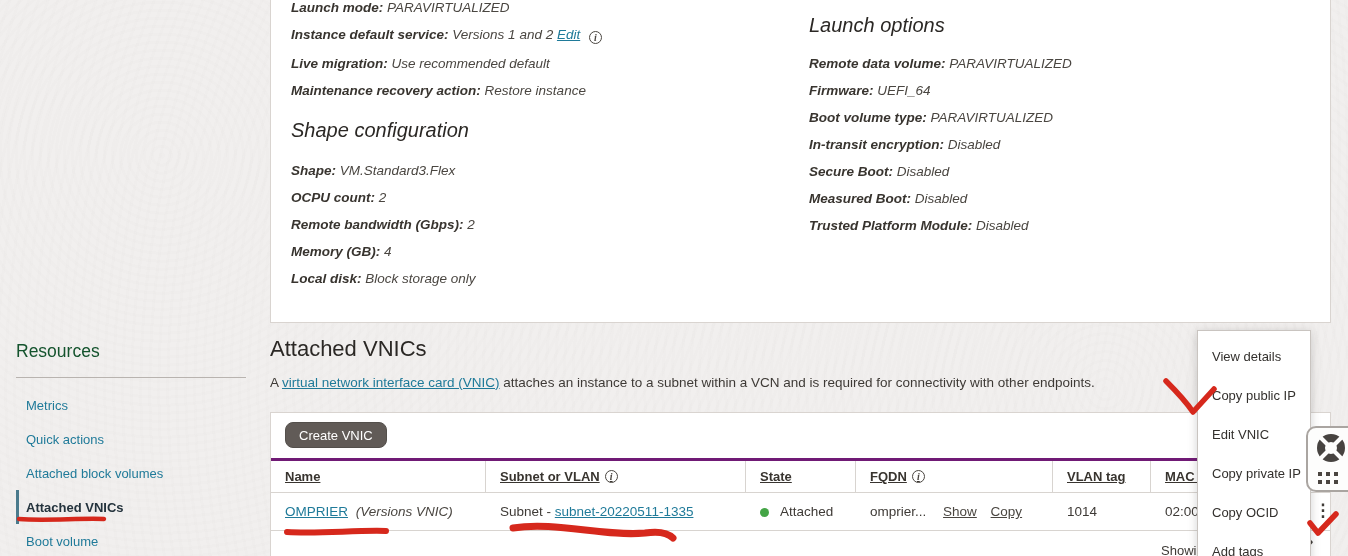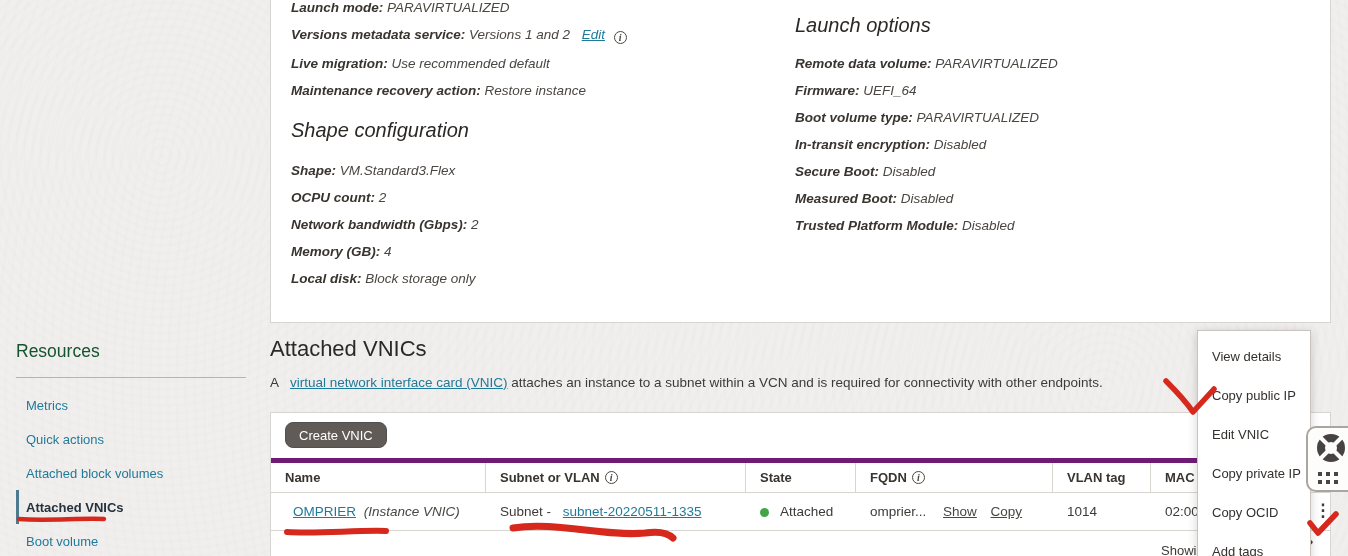--- a/index.html
+++ b/index.html
@@ -12,27 +12,27 @@
       repeating-radial-gradient(circle at 12% 28%, rgba(90,80,70,0.012) 0 3px, rgba(255,255,255,0.015) 3px 8px),
       repeating-radial-gradient(circle at 82% 70%, rgba(90,80,70,0.012) 0 3px, rgba(255,255,255,0.015) 3px 9px);
     color:#3a3632;
   }
   .card {
     position:absolute; background:#fff; border:1px solid #d9d4d0;
   }
   #top-card { left:270px; top:-26px; width:1061px; height:349px; }
   .col { position:absolute;font-style:italic; }
   #col-left  { left:20px; top:26px; width:480px; }
-  #col-right { left:524px; top:38px; width:500px; }
+  #col-right { left:538px; top:38px; width:500px; }
   .kv { font-size:13.5px; line-height:14px; margin:0 0 13px 0; white-space:nowrap; }
   .kv-label { font-weight:bold; color:#38342f; }
   .kv-value { color:#4a4641; }
   .section-title { font-size:20px; font-weight:400; color:#2b2825; line-height:24px; margin:20px 0 22px 0; }
   #col-right .section-title { margin-top:0; margin-bottom:20px; }
-  a.link { color:#1f7a99; text-decoration:underline; cursor:pointer;margin-left:8px; }
+  a.link { color:#1f7a99; text-decoration:underline; cursor:pointer; }
   a.plainlink { color:#4a4641; text-decoration:underline; cursor:pointer; }
   .info-icon {
     display:inline-block; width:13px; height:13px; border:1px solid #4a4641; border-radius:50%;
     font-family:"Liberation Serif", serif; font-style:italic; font-size:10px; font-weight:bold;
     color:#4a4641; text-align:center; line-height:12px; vertical-align:-2px; margin-left:5px;
   }
   .info-icon::before { content:"i"; }
 
   
   #sidebar { position:absolute; left:16px; top:341px; width:232px; }
@@ -47,21 +47,21 @@
   #vnics-head h2 { font-size:22px; font-weight:400; color:#2b2825; margin:0 0 13px 0; }
   #vnics-desc { font-size:13.5px; color:#3e3a36; }
 
   
   #table-panel { left:270px; top:412px; width:1061px; height:170px; }
   #panel-toolbar { padding:9px 14px; height:45px; }
   #btn-create {
     background:#615b57; color:#fff; font-family:"Liberation Sans",sans-serif; font-size:13px;
     border:1px solid #54504c; border-radius:8px; padding:5px 13px; height:26px; cursor:pointer;
   }
-  .thead { display:flex; border-top:5px solid #701a75; border-bottom:1px solid #d8d4d0; height:35px; align-items:center; font-size:13px; font-weight:bold; color:#38342f; }
+  .thead { display:flex; border-top:3px solid #701a75; border-bottom:1px solid #d8d4d0; height:35px; align-items:center; font-size:13px; font-weight:bold; color:#38342f;text-decoration:underline; }
   .thead .cell { border-right:1px solid #d8d4d0; height:100%; display:flex; align-items:center; padding-left:14px; }
   .trow { display:flex; height:38px; align-items:center; border-bottom:1px solid #d8d4d0; font-size:13.5px; color:#3e3a36; }
   .trow .cell { padding-left:14px; white-space:nowrap; overflow:hidden; }
   .c-name   { width:215px; }
   .c-subnet { width:260px; }
   .c-state  { width:110px; }
   .c-fqdn   { width:197px; }
   .c-vlan   { width:98px;  }
   .c-mac    { width:145px; }
   .thead .c-mac { border-right:none; }
@@ -98,21 +98,21 @@
 <body>
 
 <div id="top-card" class="card">
 
   <div id="col-left" class="col">
     <div class="kv">
       <span class="kv-label">Launch mode:</span>
       <span class="kv-value">PARAVIRTUALIZED</span>
     </div>
     <div class="kv">
-      <span class="kv-label">Versions metadata service:</span>
+      <span class="kv-label">Instance default service:</span>
       <span class="kv-value">Versions 1 and 2</span>
       <a class="link">Edit</a>
       <span class="info-icon"></span>
     </div>
     <div class="kv">
       <span class="kv-label">Live migration:</span>
       <span class="kv-value">Use recommended default</span>
     </div>
     <div class="kv">
       <span class="kv-label">Maintenance recovery action:</span>
@@ -123,21 +123,21 @@
 
     <div class="kv">
       <span class="kv-label">Shape:</span>
       <span class="kv-value">VM.Standard3.Flex</span>
     </div>
     <div class="kv">
       <span class="kv-label">OCPU count:</span>
       <span class="kv-value">2</span>
     </div>
     <div class="kv">
-      <span class="kv-label">Network bandwidth (Gbps):</span>
+      <span class="kv-label">Remote bandwidth (Gbps):</span>
       <span class="kv-value">2</span>
     </div>
     <div class="kv">
       <span class="kv-label">Memory (GB):</span>
       <span class="kv-value">4</span>
     </div>
     <div class="kv">
       <span class="kv-label">Local disk:</span>
       <span class="kv-value">Block storage only</span>
     </div>
@@ -219,21 +219,21 @@
       <span>VLAN tag</span>
     </div>
     <div class="cell c-mac">
       <span>MAC a</span>
     </div>
   </div>
 
   <div class="trow">
     <div class="cell c-name">
       <a class="link">OMPRIER</a>
-      <span class="name-note">(Instance VNIC)</span>
+      <span class="name-note">(Versions VNIC)</span>
     </div>
     <div class="cell c-subnet">
       <span>Subnet - </span>
       <a class="link">subnet-20220511-1335</a>
     </div>
     <div class="cell c-state">
       <span class="state-dot"></span>
       <span>Attached</span>
     </div>
     <div class="cell c-fqdn">

